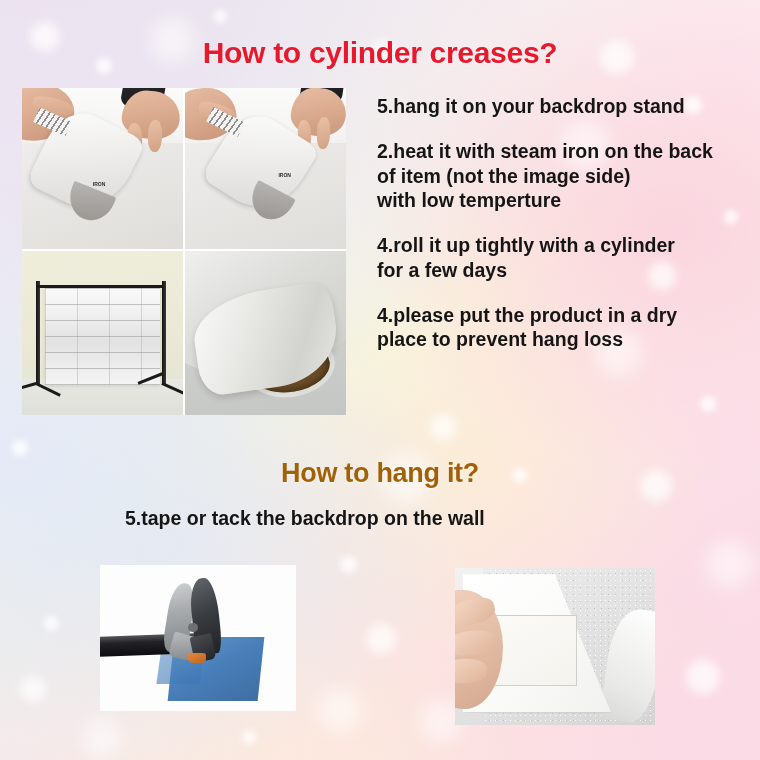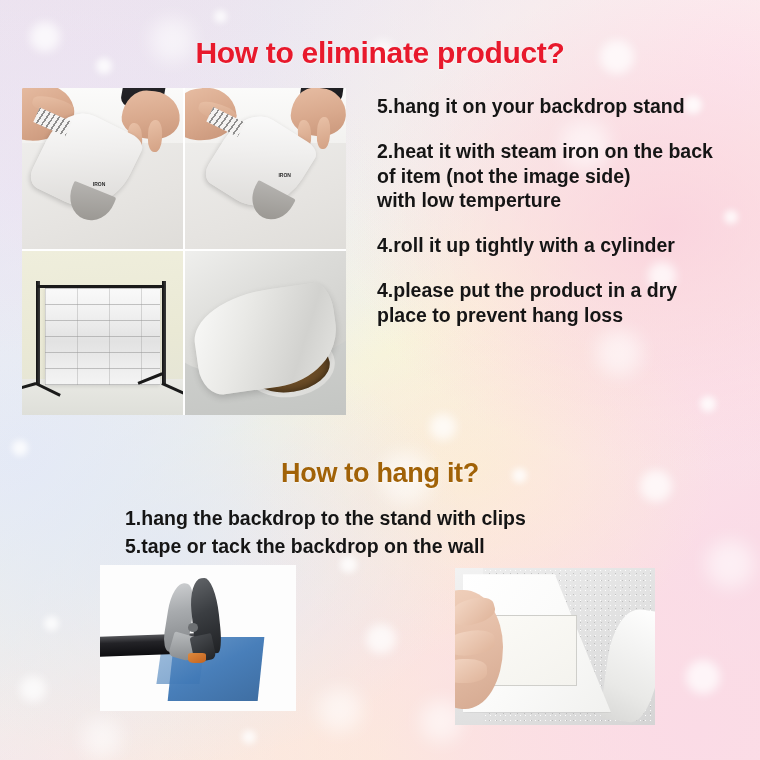--- a/index.html
+++ b/index.html
@@ -284,21 +284,21 @@
     <div class="bokeh s" style="left:44px;top:616px;width:15px;height:15px;"></div>
     <div class="bokeh" style="left:20px;top:676px;width:26px;height:26px;"></div>
     <div class="bokeh f" style="left:82px;top:718px;width:40px;height:40px;"></div>
     <div class="bokeh s" style="left:242px;top:730px;width:14px;height:14px;"></div>
     <div class="bokeh" style="left:686px;top:660px;width:34px;height:34px;"></div>
     <div class="bokeh f" style="left:420px;top:700px;width:42px;height:42px;"></div>
     <div class="bokeh s" style="left:12px;top:440px;width:16px;height:16px;"></div>
     <div class="bokeh" style="left:372px;top:40px;width:22px;height:22px;"></div>
   </div>
 
-  <div class="heading" id="h1" style="color:#e8192c">How to eliminate product?</div>
+  <div class="heading" id="h1" style="color:#e8192c">How to cylinder creases?</div>
 
   <div class="photo" id="collage">
 
     <div class="cell" id="cell-a">
       <div class="ironscene">
         <div class="topwall"></div>
         <div class="cloth"></div>
         <div class="arm" style="left:62%;top:-6%;width:26%;height:20%;border-radius:0 0 40% 30%;transform:rotate(10deg);"></div>
         <div class="hand" style="left:-12%;top:-2%;width:44%;height:34%;transform:rotate(-12deg);"></div>
         <div class="finger" style="left:6%;top:6%;width:26%;height:10%;transform:rotate(14deg);"></div>
@@ -357,31 +357,31 @@
     <div class="step">
       <div>5.hang it on your backdrop stand</div>
     </div>
     <div class="step">
       <div>2.heat it with steam iron on the back</div>
       <div>of item (not the image side)</div>
       <div>with low temperture</div>
     </div>
     <div class="step">
       <div>4.roll it up tightly with a cylinder</div>
+      <div>for a few days</div>
     </div>
     <div class="step">
       <div>4.please put the product in a dry</div>
       <div>place to prevent hang loss</div>
     </div>
   </div>
 
   <div class="heading" id="h2" style="color:#a16207">How to hang it?</div>
 
   <div class="hang-steps">
-    <div>1.hang the backdrop to the stand with clips</div>
     <div>5.tape or tack the backdrop on the wall</div>
   </div>
 
   <div class="photo" id="photo-clip">
     <div class="clipscene">
       <div class="clip-fabric2"></div>
       <div class="clip-fabric"></div>
       <div class="clip-bar"></div>
       <div class="clamp-h clamp-left"></div>
       <div class="clamp-h clamp-right"></div>

